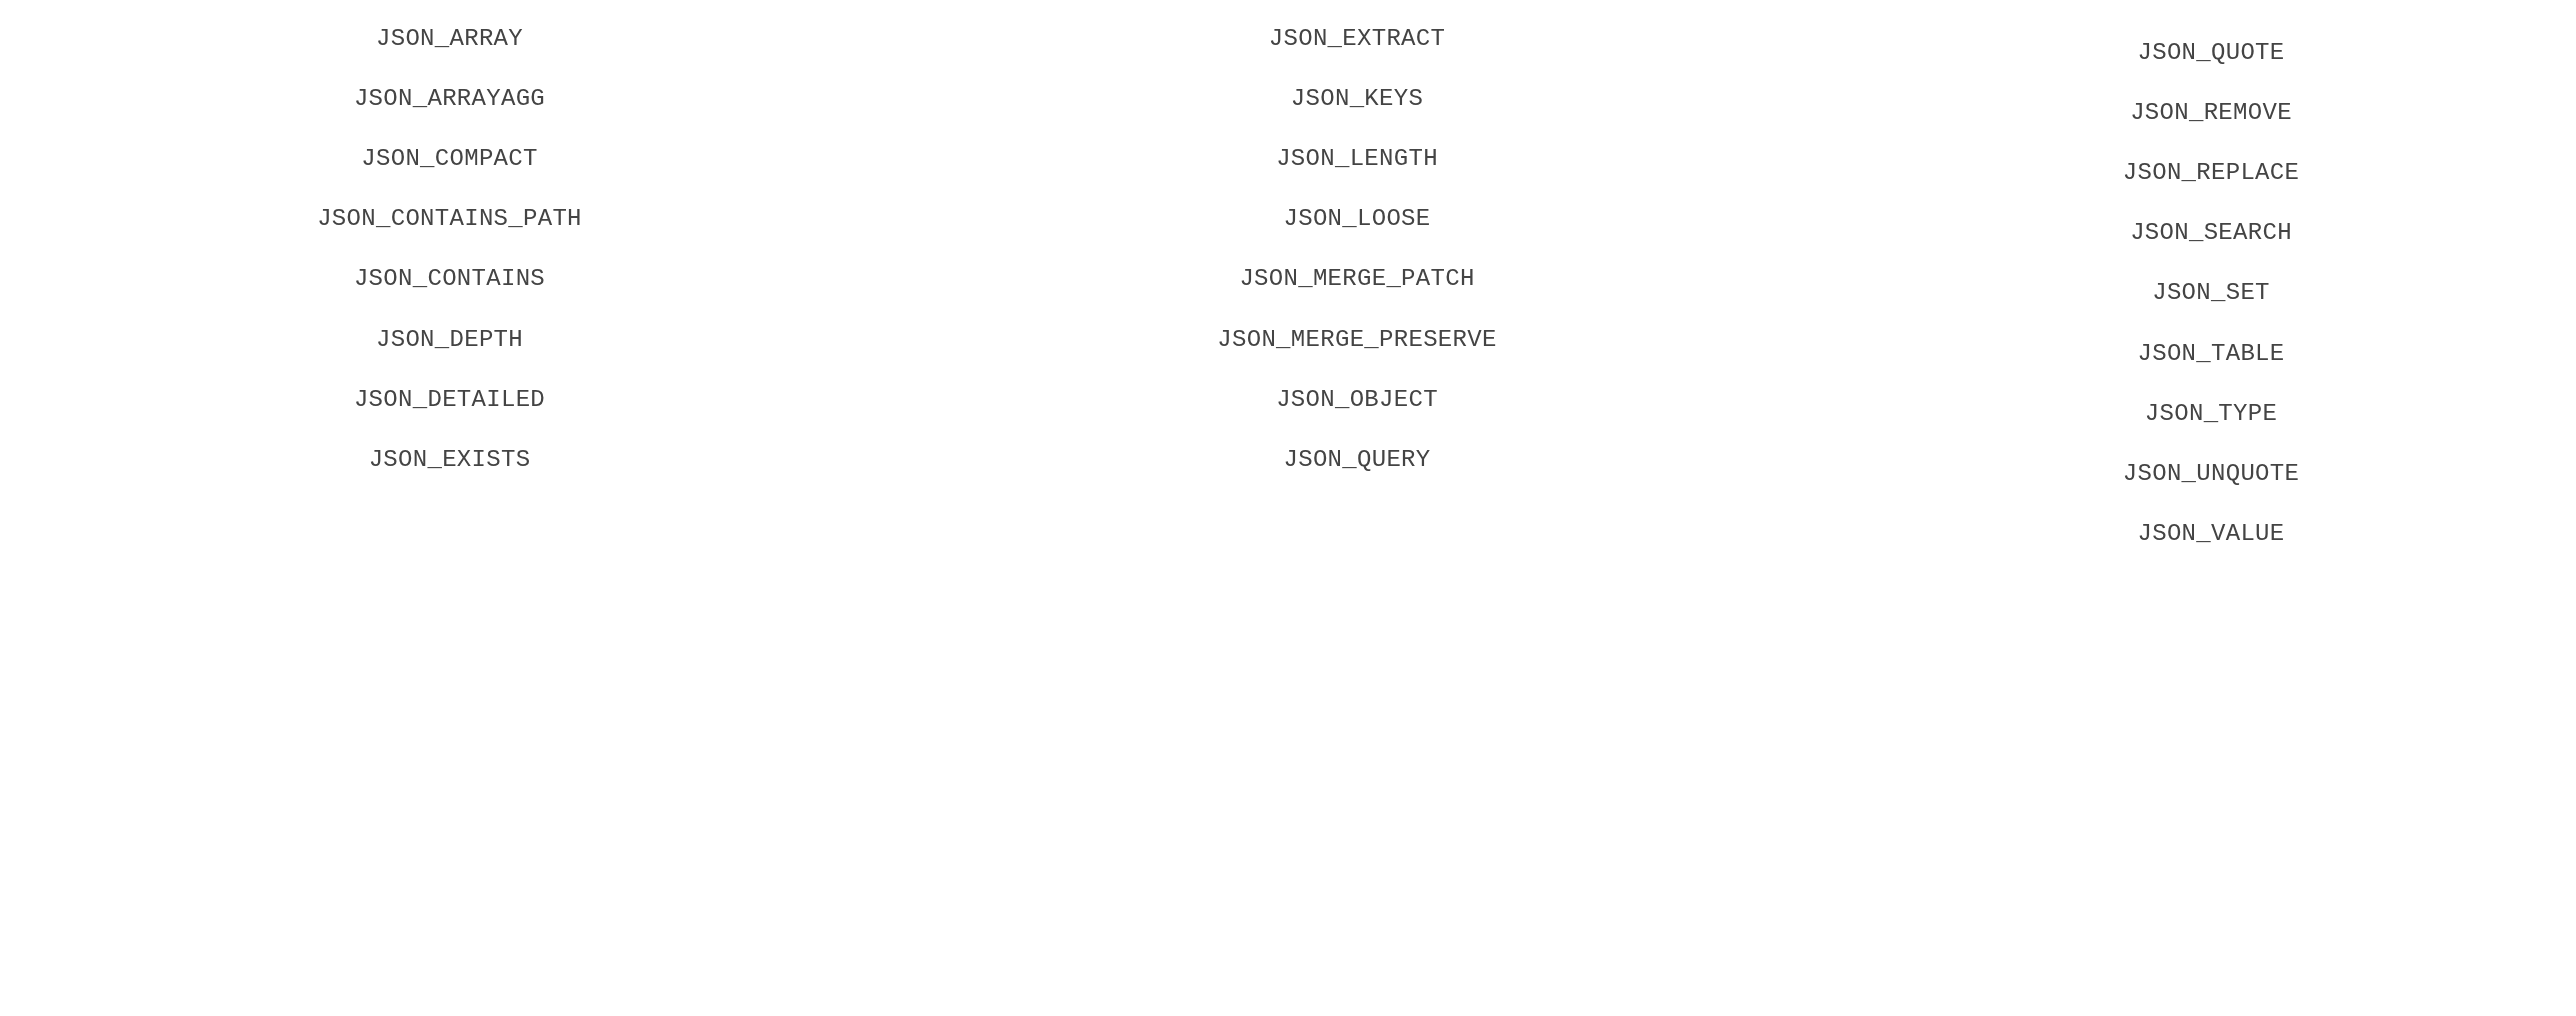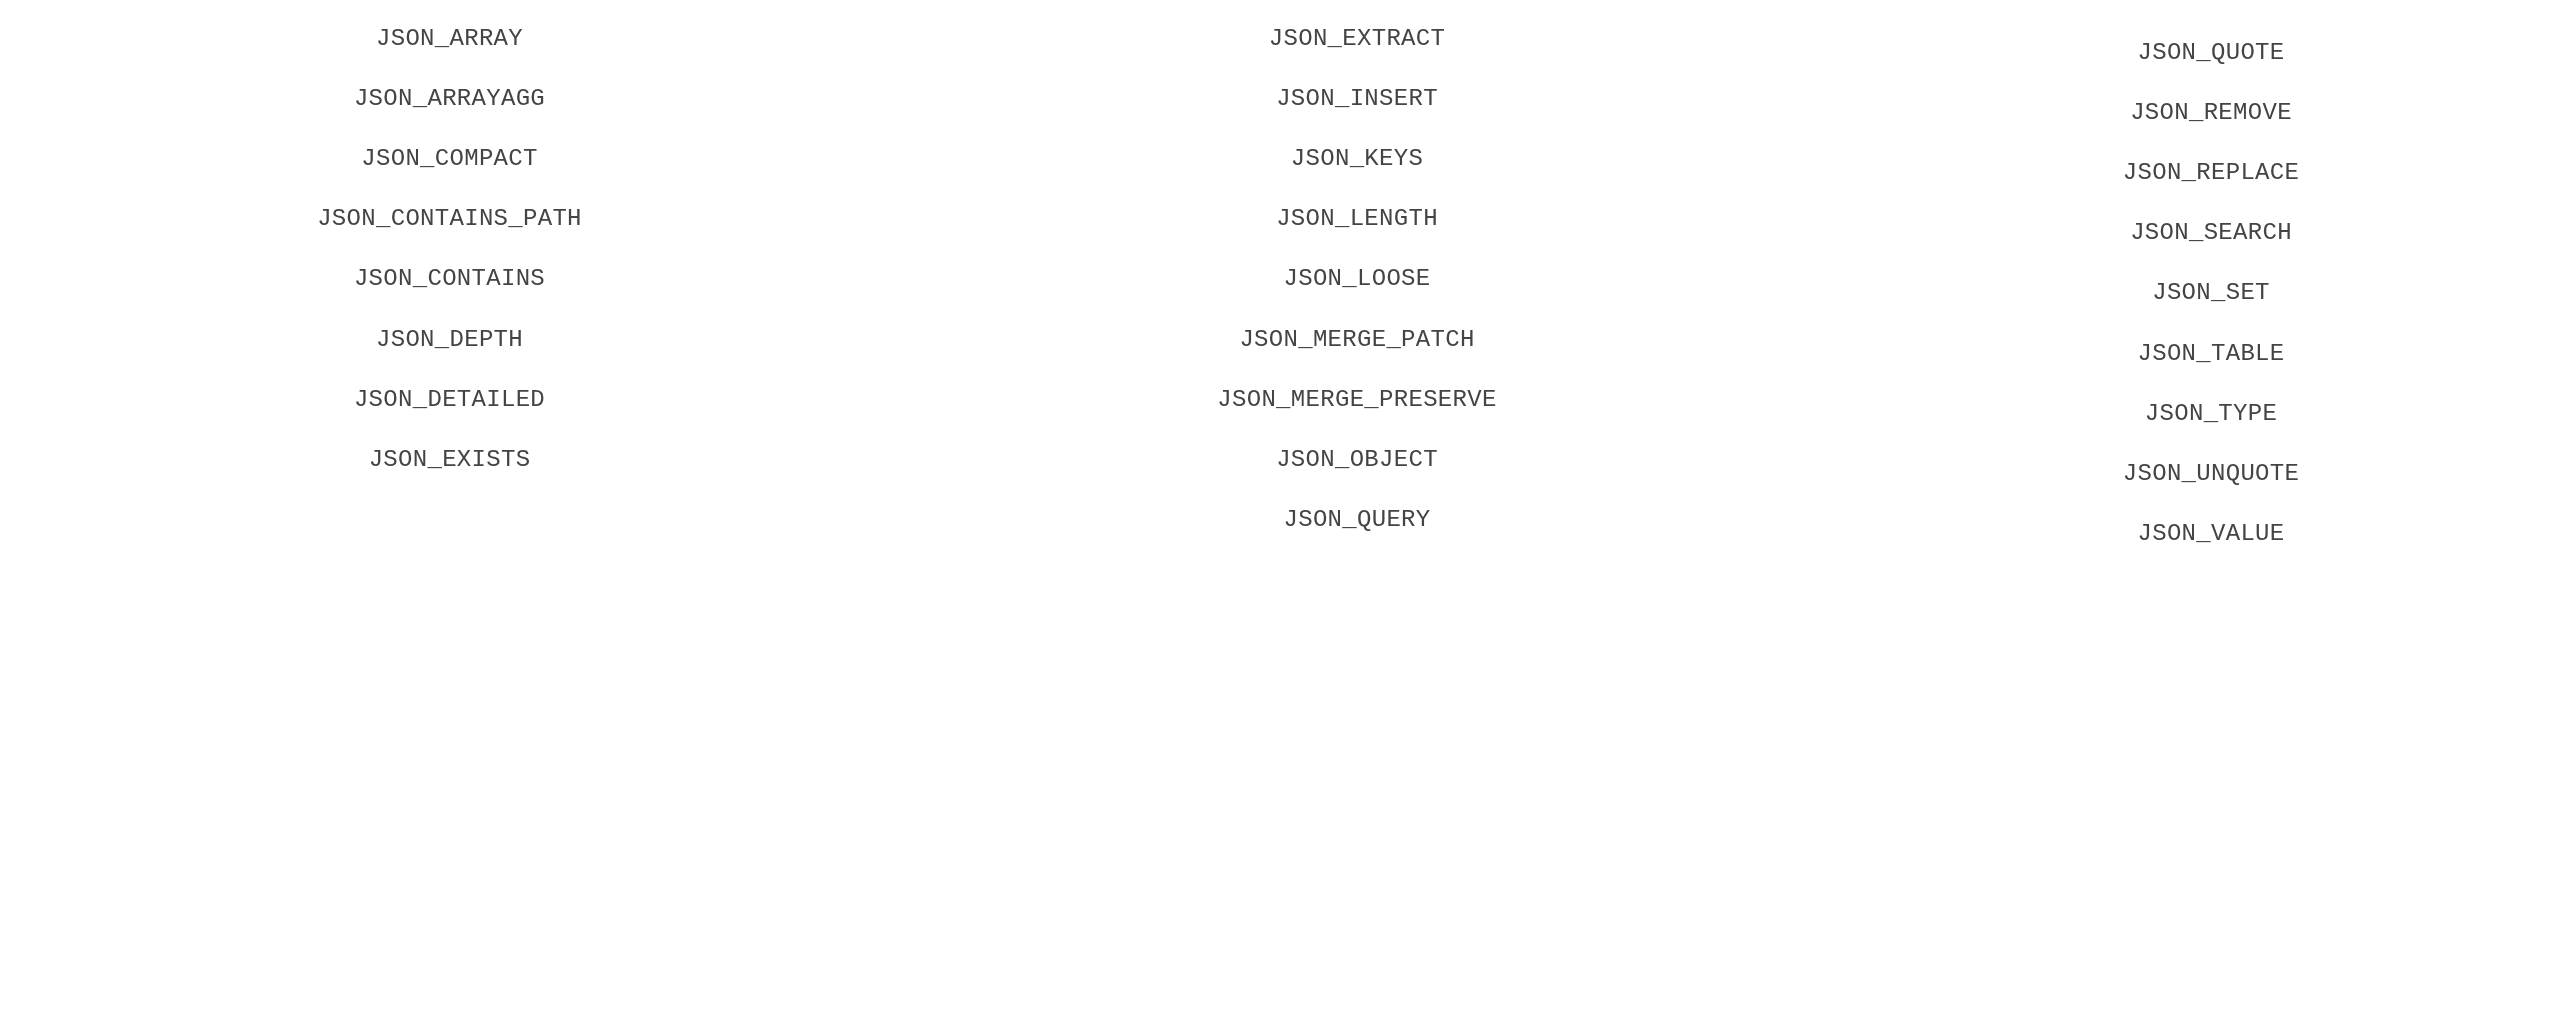--- a/index.html
+++ b/index.html
@@ -44,21 +44,20 @@
     <div class="item">JSON_ARRAYAGG</div>
     <div class="item">JSON_COMPACT</div>
     <div class="item">JSON_CONTAINS_PATH</div>
     <div class="item">JSON_CONTAINS</div>
     <div class="item">JSON_DEPTH</div>
     <div class="item">JSON_DETAILED</div>
     <div class="item">JSON_EXISTS</div>
   </div>
   <div class="col col-2">
     <div class="item">JSON_EXTRACT</div>
-    <div class="item">JSON_INSERT</div>
     <div class="item">JSON_KEYS</div>
     <div class="item">JSON_LENGTH</div>
     <div class="item">JSON_LOOSE</div>
     <div class="item">JSON_MERGE_PATCH</div>
     <div class="item">JSON_MERGE_PRESERVE</div>
     <div class="item">JSON_OBJECT</div>
     <div class="item">JSON_QUERY</div>
   </div>
   <div class="col col-3">
     <div class="item">JSON_QUOTE</div>

